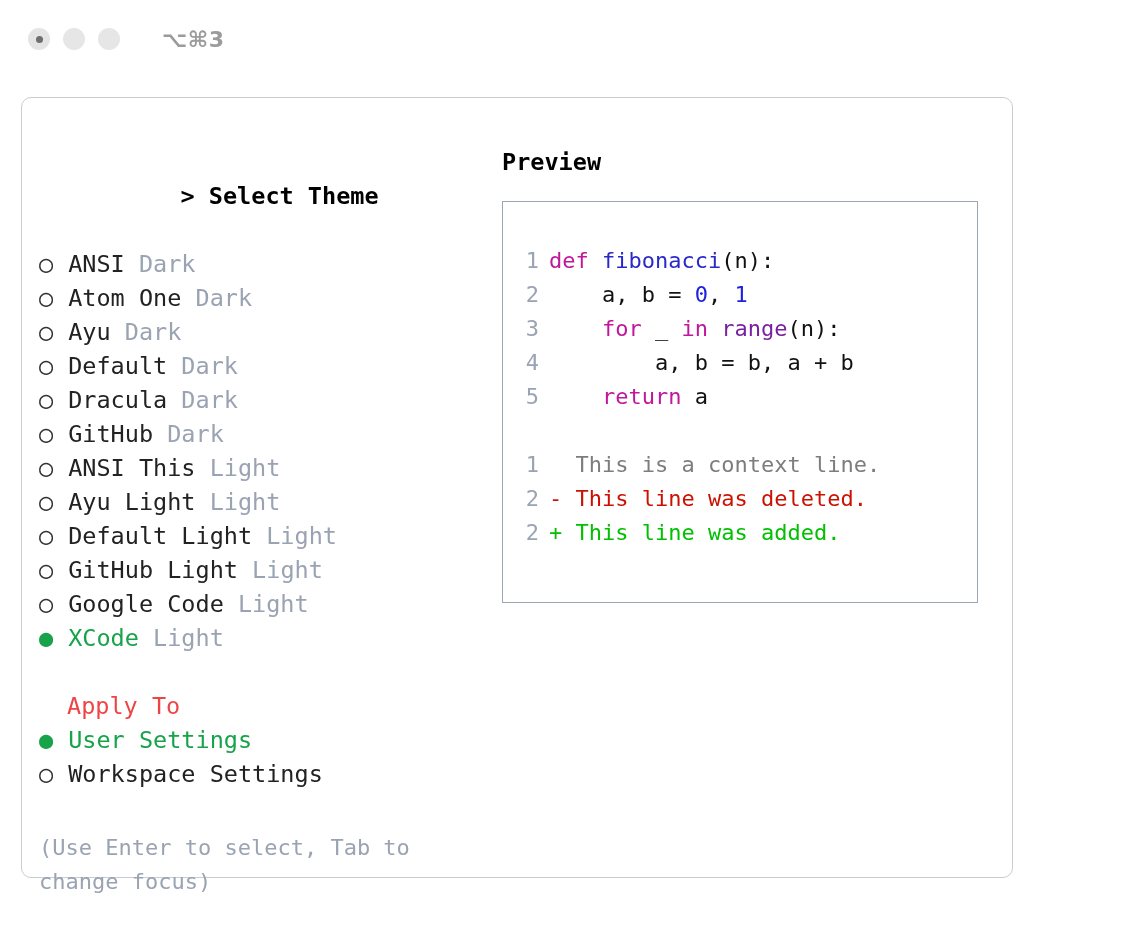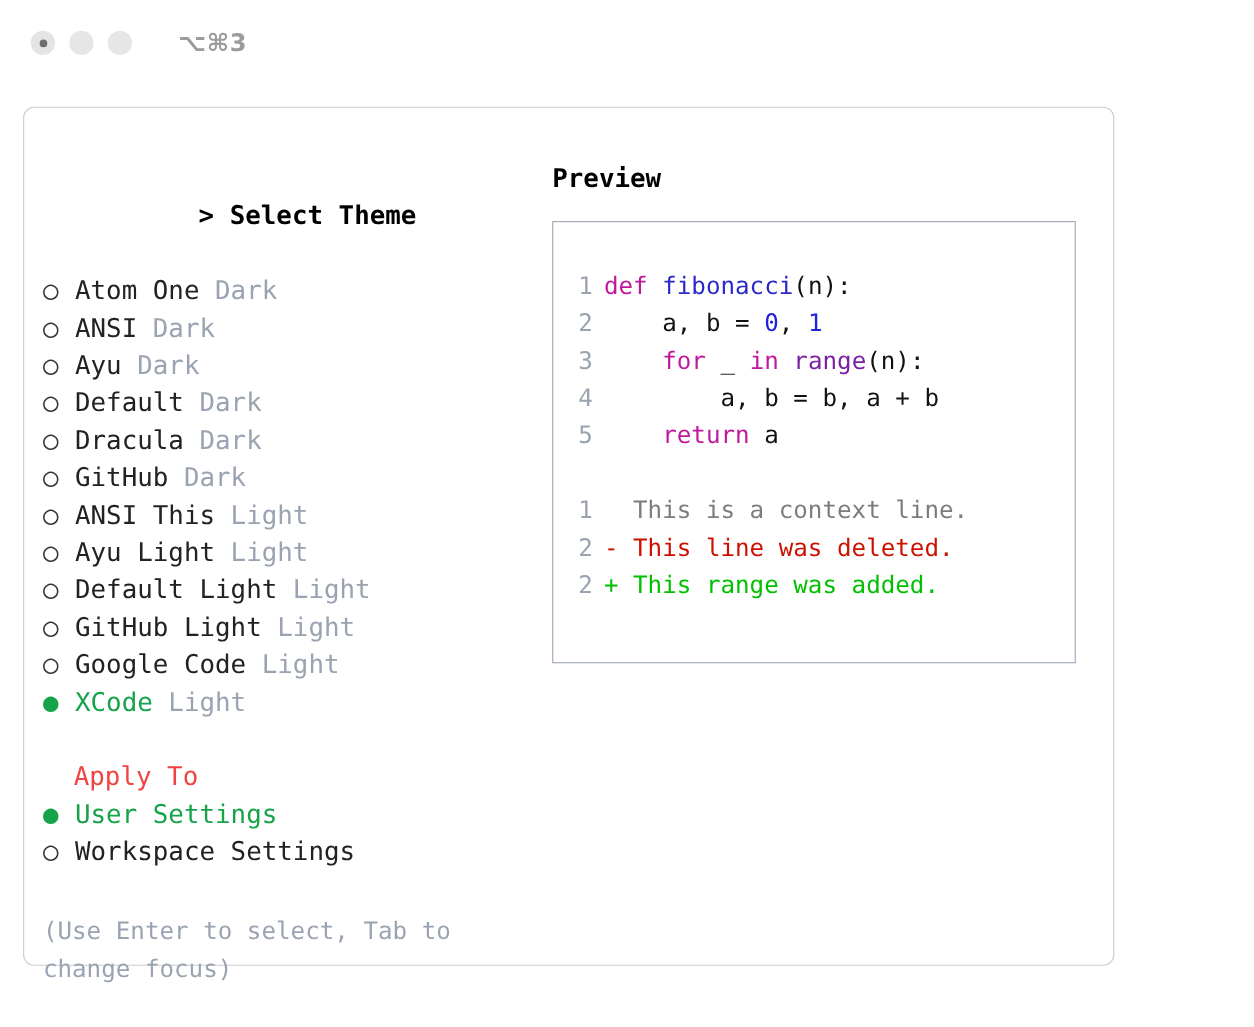--- a/index.html
+++ b/index.html
@@ -205,22 +205,22 @@
   </div>
 
   <div class="panel">
     <div class="columns">
 
       <div class="left-col">
         <div class="section-head">
           <span class="caret">&gt;</span><span> </span><span>Select Theme</span>
         </div>
         <div id="theme-items">
+            <div class="opt"><span class="marker">○</span><span class="name"> ANSI</span><span class="tag"> Dark</span></div>
             <div class="opt"><span class="marker">○</span><span class="name"> Atom One</span><span class="tag"> Dark</span></div>
-            <div class="opt"><span class="marker">○</span><span class="name"> ANSI</span><span class="tag"> Dark</span></div>
             <div class="opt"><span class="marker">○</span><span class="name"> Ayu</span><span class="tag"> Dark</span></div>
             <div class="opt"><span class="marker">○</span><span class="name"> Default</span><span class="tag"> Dark</span></div>
             <div class="opt"><span class="marker">○</span><span class="name"> Dracula</span><span class="tag"> Dark</span></div>
             <div class="opt"><span class="marker">○</span><span class="name"> GitHub</span><span class="tag"> Dark</span></div>
             <div class="opt"><span class="marker">○</span><span class="name"> ANSI This</span><span class="tag"> Light</span></div>
             <div class="opt"><span class="marker">○</span><span class="name"> Ayu Light</span><span class="tag"> Light</span></div>
             <div class="opt"><span class="marker">○</span><span class="name"> Default Light</span><span class="tag"> Light</span></div>
             <div class="opt"><span class="marker">○</span><span class="name"> GitHub Light</span><span class="tag"> Light</span></div>
             <div class="opt"><span class="marker">○</span><span class="name"> Google Code</span><span class="tag"> Light</span></div>
             <div class="opt selected"><span class="marker sel">●</span><span class="name"> XCode</span><span class="tag"> Light</span></div>
@@ -242,20 +242,20 @@
               <div class="code-line"><span class="ln">1</span><span class="code-body"><span class="tok-kw">def </span><span class="tok-fn">fibonacci</span><span class="tok-pln">(n):</span></span></div>
               <div class="code-line"><span class="ln">2</span><span class="code-body"><span class="tok-pln">    a, b = </span><span class="tok-num">0</span><span class="tok-pln">, </span><span class="tok-num">1</span></span></div>
               <div class="code-line"><span class="ln">3</span><span class="code-body"><span class="tok-pln">    </span><span class="tok-kw">for</span><span class="tok-pln"> _ </span><span class="tok-kw">in</span><span class="tok-pln"> </span><span class="tok-bi">range</span><span class="tok-pln">(n):</span></span></div>
               <div class="code-line"><span class="ln">4</span><span class="code-body"><span class="tok-pln">        a, b = b, a + b</span></span></div>
               <div class="code-line"><span class="ln">5</span><span class="code-body"><span class="tok-pln">    </span><span class="tok-kw">return</span><span class="tok-pln"> a</span></span></div>
             </div>
           <div class="blank"></div>
           <div id="diff-block">
               <div class="code-line"><span class="ln">1</span><span class="code-body"><span class="tok-ctx">  This is a context line.</span></span></div>
               <div class="code-line"><span class="ln">2</span><span class="code-body"><span class="tok-del">- This line was deleted.</span></span></div>
-              <div class="code-line"><span class="ln">2</span><span class="code-body"><span class="tok-add">+ This range was added.</span></span></div>
+              <div class="code-line"><span class="ln">2</span><span class="code-body"><span class="tok-add">+ This line was added.</span></span></div>
             </div>
         </div>
       </div>
 
     </div>
   </div>
 </div>
 
 </body></html>

